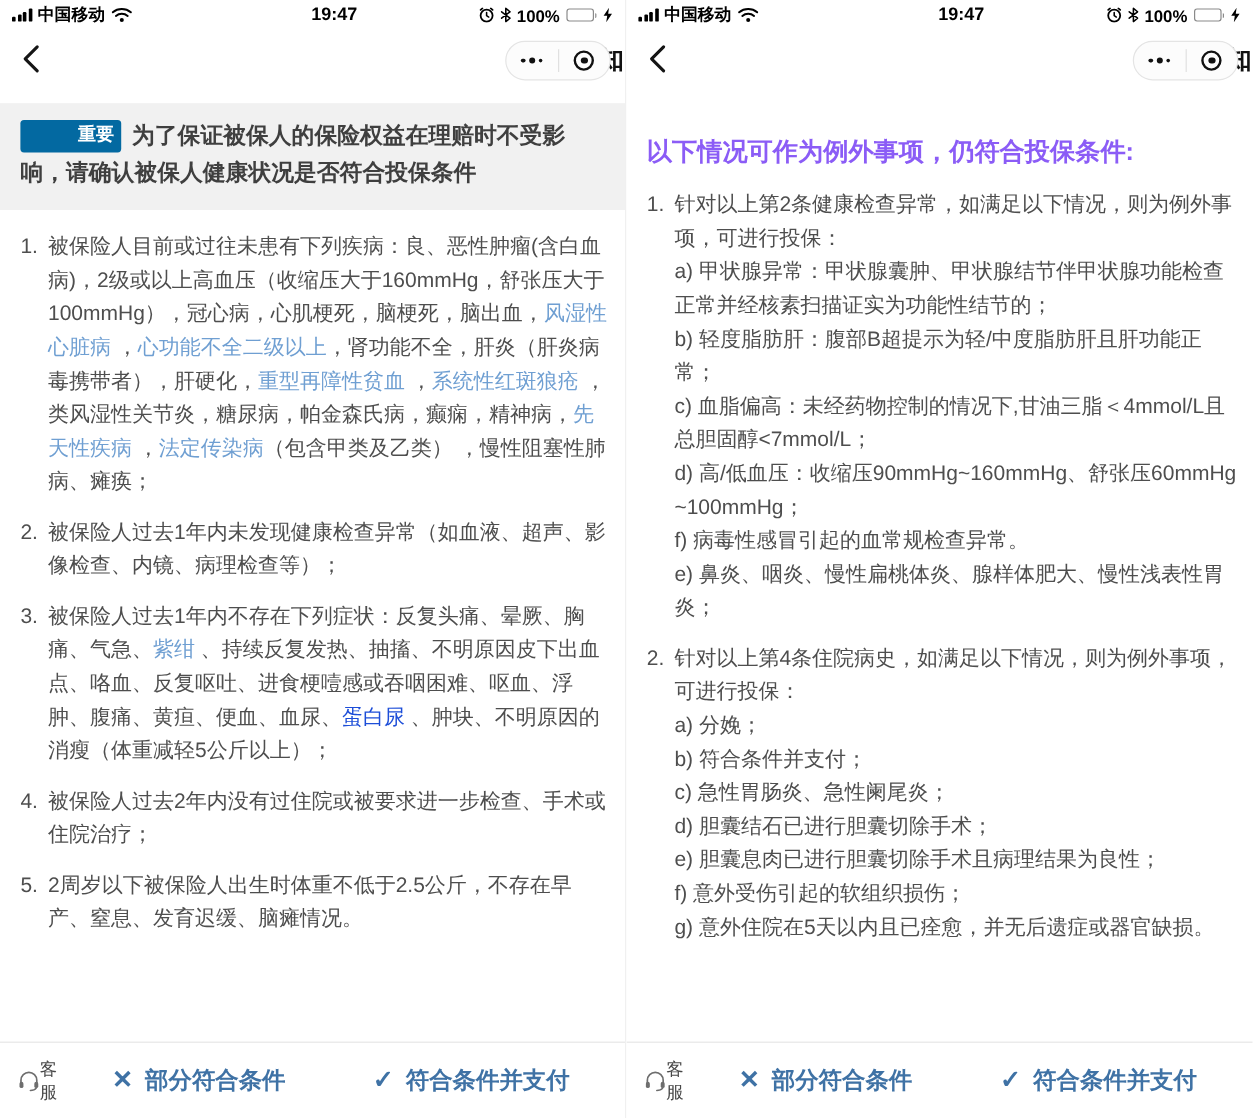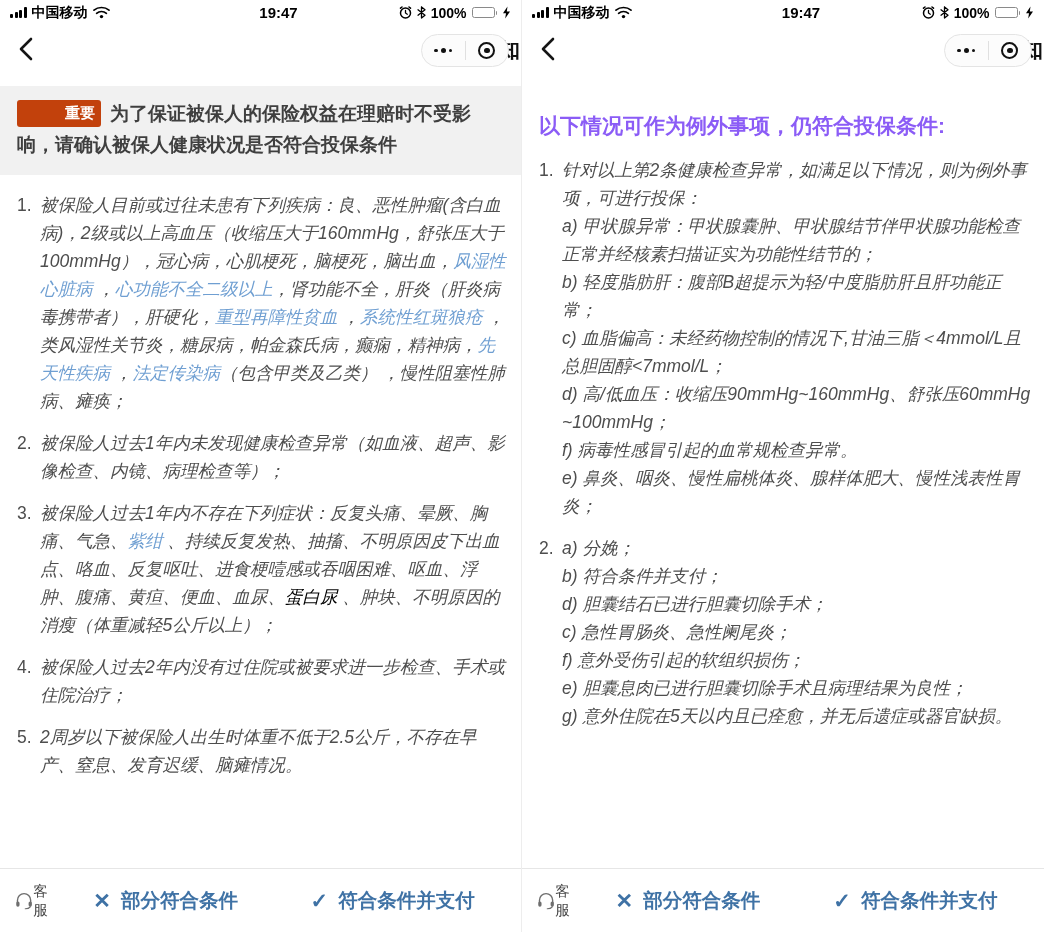--- a/index.html
+++ b/index.html
@@ -47,21 +47,21 @@
   .notice { background:#f1f1f1; padding:13px 17px 14px 17px; font-size:19px; line-height:1.62;
             font-weight:700; color:#3f3f3f; margin-top:8px; }
   .notice .badge { display:inline-block; color:#fff; font-size:15px; font-weight:600;
                    padding:1px 6px 2px 6px; border-radius:3px; margin-right:9px;
                    position:relative; top:-2px; }
   .exception-heading { margin:34px 16px 12px 17px; font-size:21px; font-weight:700; color:#8b5cf6; }
 
   .h-list { margin:16px 13px 0 17px; font-size:17.5px; color:#4e4e4e; line-height:1.6; }
   .list-item { display:flex; margin-bottom:14px; }
   .list-item .num { flex:none; width:23px; }
-  .item-body { flex:1;font-style:italic; }
+  .item-body { flex:1; }
   .inline-link { color:#6f9fd2; cursor:pointer; }
 
   
   .bottom-bar { position:absolute; bottom:0; left:0; width:100%; height:64px; background:#fff;
                 border-top:1px solid #e6e6e6; display:flex; align-items:center; padding:0 10px 0 15px; }
   .service { display:flex; flex-direction:row; align-items:center; width:42px; cursor:pointer; }
   .service-label { font-size:14.5px; color:#474747; margin-top:1px; }
   .bar-buttons { flex:1; display:flex; justify-content:space-around; align-items:center; }
   .bar-btn { display:flex; align-items:center; gap:10px; font-size:19.5px; font-weight:700;
              cursor:pointer; }
@@ -126,39 +126,39 @@
         <div class="cap-half">
             <span class="circle-dot">
               <i></i>
             </span>
           </div>
       </div>
     </div>
 
     <div class="content">
       <div class="notice">
-        <span class="badge" style="background: #c2410c; padding-left: 48px;">重要</span><span>为了保证被保人的保险权益在理赔时不受影响，请确认被保人健康状况是否符合投保条件</span>
+        <span class="badge" style="background: #0369a1; padding-left: 48px;">重要</span><span>为了保证被保人的保险权益在理赔时不受影响，请确认被保人健康状况是否符合投保条件</span>
       </div>
       <div class="h-list">
           <div class="list-item">
             <span class="num">1.</span>
             <div class="item-body">
               <div class="para"><span>被保险人目前或过往未患有下列疾病：良、恶性肿瘤(含白血病)，2级或以上高血压（收缩压大于160mmHg，舒张压大于100mmHg），冠心病，心肌梗死，脑梗死，脑出血，</span><span class="inline-link" style="color: rgb(111, 159, 210);">风湿性心脏病</span><span> ，</span><span class="inline-link" style="color: rgb(111, 159, 210);">心功能不全二级以上</span><span>，肾功能不全，肝炎（肝炎病毒携带者），肝硬化，</span><span class="inline-link" style="color: rgb(111, 159, 210);">重型再障性贫血</span><span> ，</span><span class="inline-link" style="color: rgb(111, 159, 210);">系统性红斑狼疮</span><span> ，类风湿性关节炎，糖尿病，帕金森氏病，癫痫，精神病，</span><span class="inline-link" style="color: rgb(111, 159, 210);">先天性疾病</span><span> ，</span><span class="inline-link" style="color: rgb(111, 159, 210);">法定传染病</span><span>（包含甲类及乙类） ，慢性阻塞性肺病、瘫痪；</span></div>
             </div>
           </div>
           <div class="list-item">
             <span class="num">2.</span>
             <div class="item-body">
               <div class="para"><span>被保险人过去1年内未发现健康检查异常（如血液、超声、影像检查、内镜、病理检查等）；</span></div>
             </div>
           </div>
           <div class="list-item">
             <span class="num">3.</span>
             <div class="item-body">
-              <div class="para"><span>被保险人过去1年内不存在下列症状：反复头痛、晕厥、胸痛、气急、</span><span class="inline-link" style="color: rgb(111, 159, 210);">紫绀</span><span> 、持续反复发热、抽搐、不明原因皮下出血点、咯血、反复呕吐、进食梗噎感或吞咽困难、呕血、浮肿、腹痛、黄疸、便血、血尿、</span><span class="inline-link" style="color: #000000;">蛋白尿</span><span> 、肿块、不明原因的消瘦（体重减轻5公斤以上）；</span></div>
+              <div class="para"><span>被保险人过去1年内不存在下列症状：反复头痛、晕厥、胸痛、气急、</span><span class="inline-link" style="color: rgb(111, 159, 210);">紫绀</span><span> 、持续反复发热、抽搐、不明原因皮下出血点、咯血、反复呕吐、进食梗噎感或吞咽困难、呕血、浮肿、腹痛、黄疸、便血、血尿、</span><span class="inline-link" style="color: #1d4ed8;">蛋白尿</span><span> 、肿块、不明原因的消瘦（体重减轻5公斤以上）；</span></div>
             </div>
           </div>
           <div class="list-item">
             <span class="num">4.</span>
             <div class="item-body">
               <div class="para"><span>被保险人过去2年内没有过住院或被要求进一步检查、手术或住院治疗；</span></div>
             </div>
           </div>
           <div class="list-item">
             <span class="num">5.</span>
@@ -262,26 +262,27 @@
               <div class="para"><span>b) 轻度脂肪肝：腹部B超提示为轻/中度脂肪肝且肝功能正常；</span></div>
               <div class="para"><span>c) 血脂偏高：未经药物控制的情况下,甘油三脂＜4mmol/L且总胆固醇&lt;7mmol/L；</span></div>
               <div class="para"><span>d) 高/低血压：收缩压90mmHg~160mmHg、舒张压60mmHg ~100mmHg；</span></div>
               <div class="para"><span>f) 病毒性感冒引起的血常规检查异常。</span></div>
               <div class="para"><span>e) 鼻炎、咽炎、慢性扁桃体炎、腺样体肥大、慢性浅表性胃炎；</span></div>
             </div>
           </div>
           <div class="list-item">
             <span class="num">2.</span>
             <div class="item-body">
+              <div class="para"><span>针对以上第4条住院病史，如满足以下情况，则为例外事项，可进行投保：</span></div>
               <div class="para"><span>a) 分娩；</span></div>
               <div class="para"><span>b) 符合条件并支付；</span></div>
+              <div class="para"><span>c) 急性胃肠炎、急性阑尾炎；</span></div>
               <div class="para"><span>d) 胆囊结石已进行胆囊切除手术；</span></div>
-              <div class="para"><span>c) 急性胃肠炎、急性阑尾炎；</span></div>
+              <div class="para"><span>e) 胆囊息肉已进行胆囊切除手术且病理结果为良性；</span></div>
               <div class="para"><span>f) 意外受伤引起的软组织损伤；</span></div>
-              <div class="para"><span>e) 胆囊息肉已进行胆囊切除手术且病理结果为良性；</span></div>
               <div class="para"><span>g)  意外住院在5天以内且已痊愈，并无后遗症或器官缺损。</span></div>
             </div>
           </div>
         </div>
     </div>
 
     <div class="bottom-bar">
       <div class="service">
         <svg width="22" height="20" viewBox="0 0 22 20">
             <path d="M3 12 V9 a8 8 0 0 1 16 0 v3" fill="none" stroke="#6e6e6e" stroke-width="1.7" stroke-linecap="round"></path>

